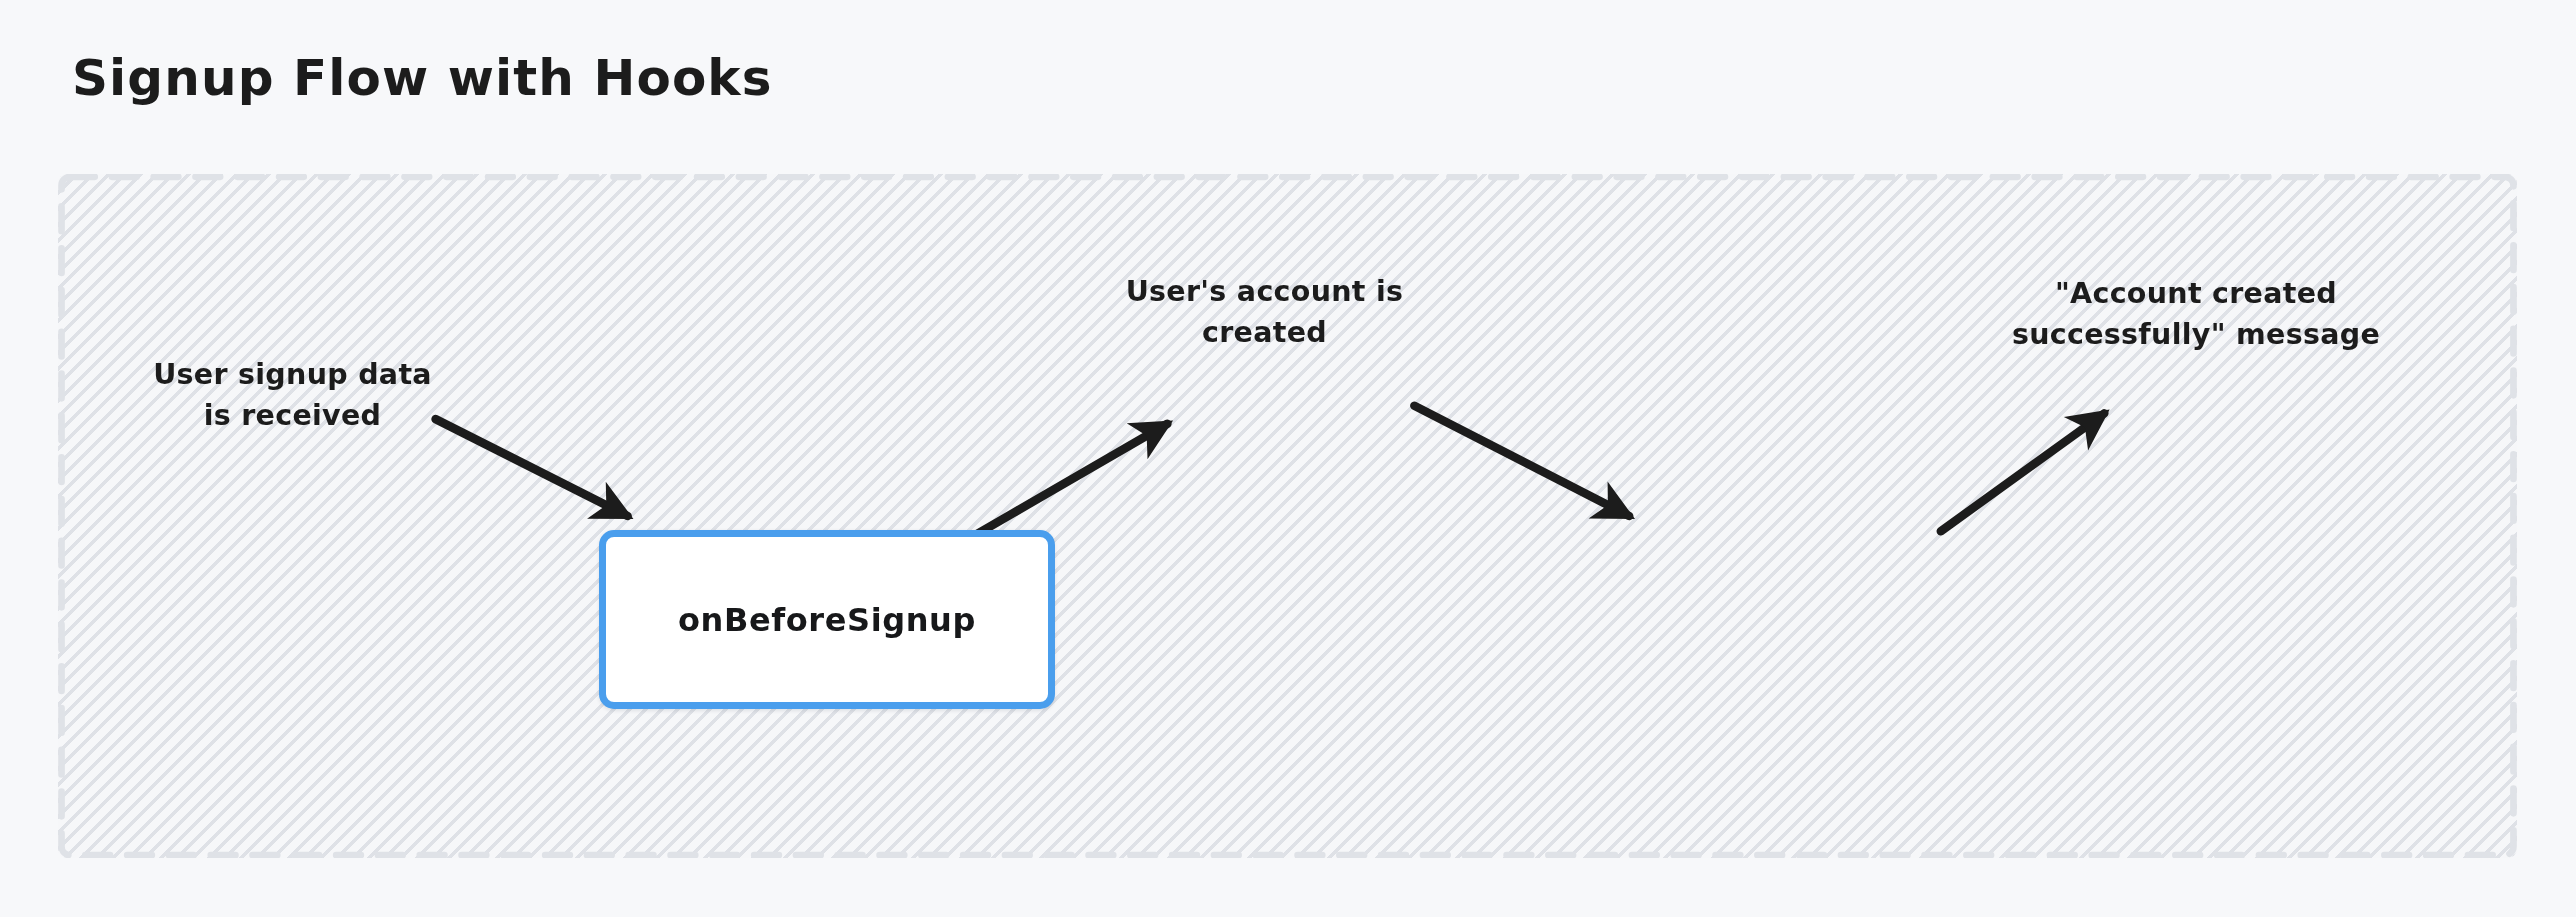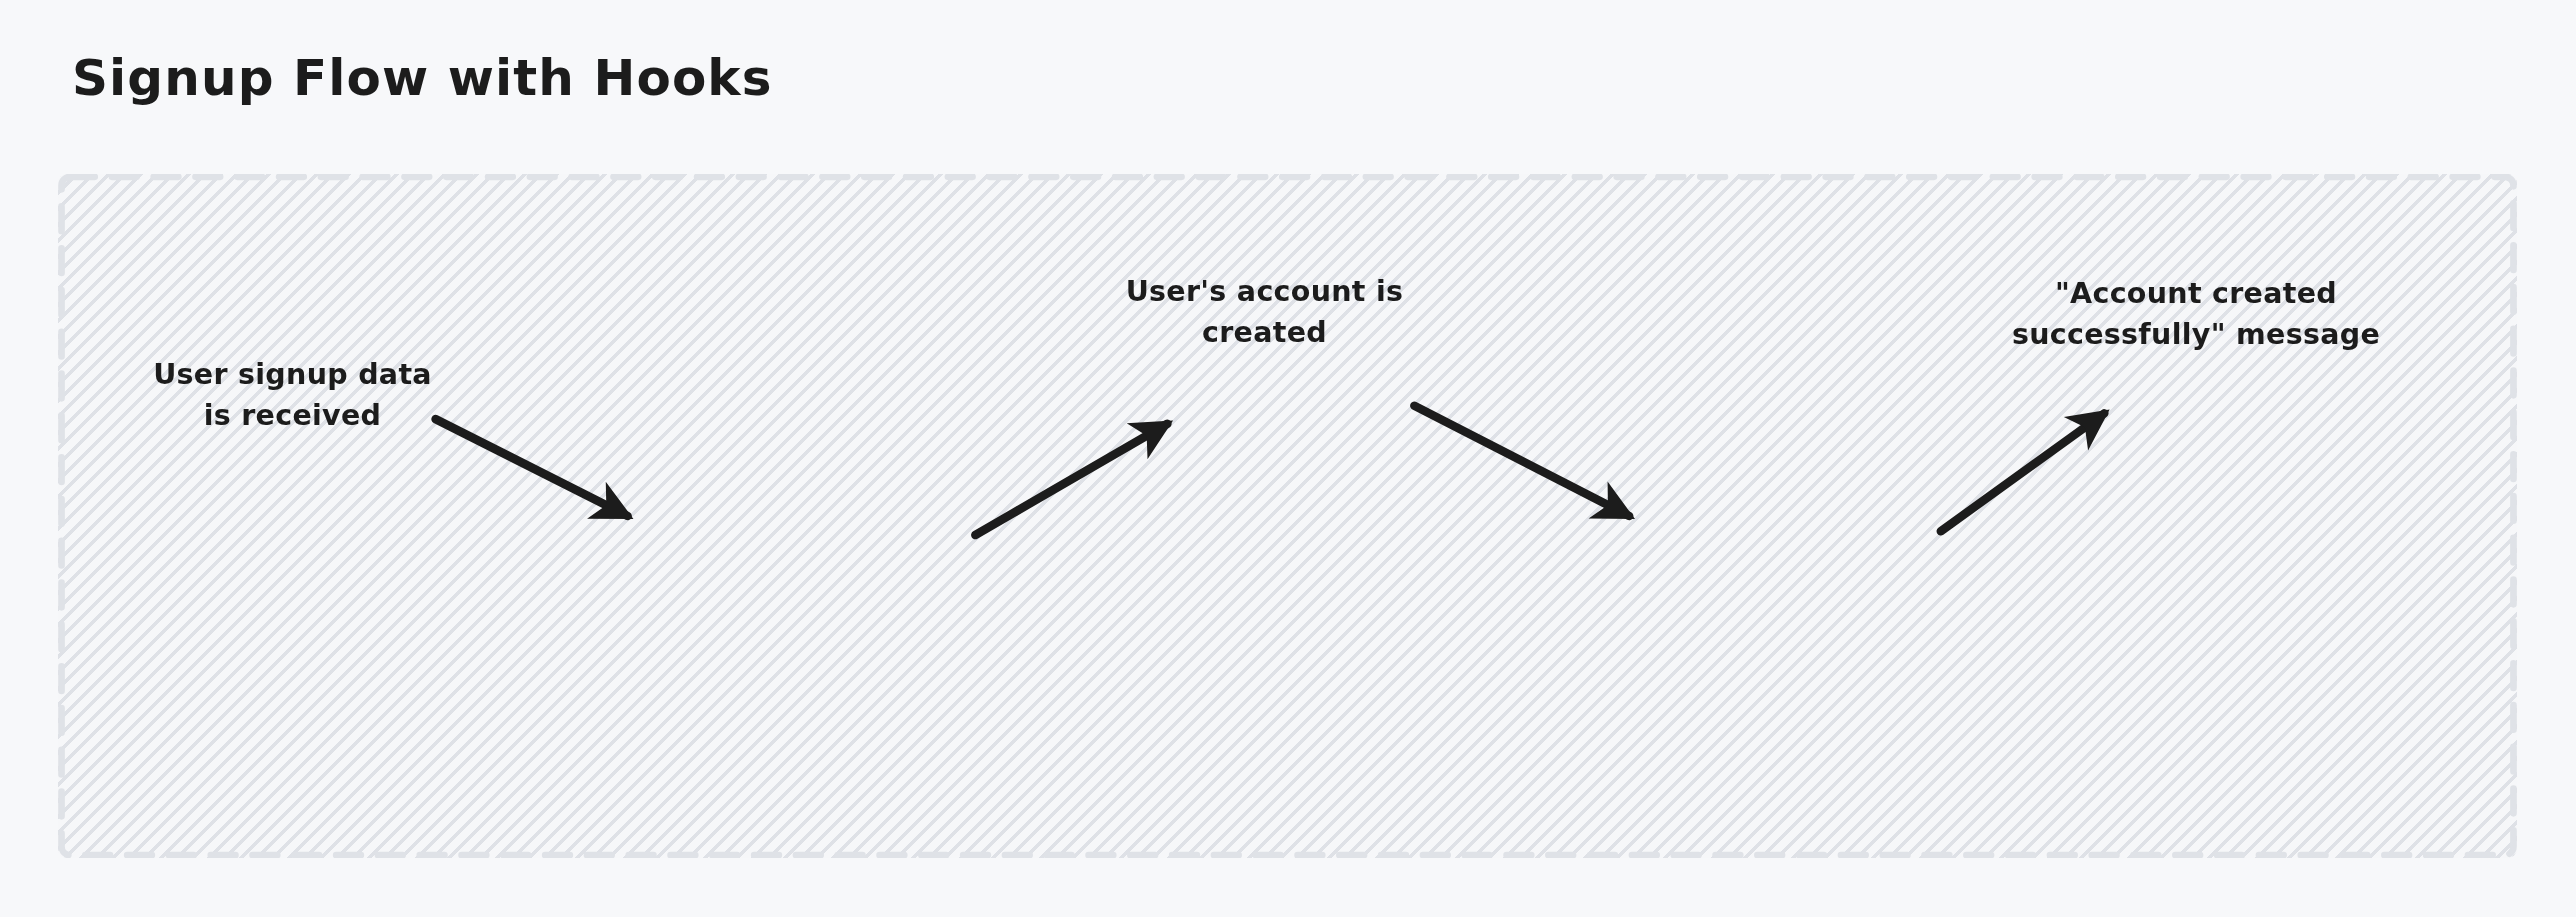--- a/index.html
+++ b/index.html
@@ -144,16 +144,19 @@
 
   <div class="edge-label" id="edge-label-1">User signup data
 is received</div>
 
   <div class="edge-label" id="edge-label-2">User's account is
 created</div>
 
   <div class="edge-label" id="edge-label-3">"Account created
 successfully" message</div>
 
+  <div class="node-box" id="node-on-before-signup">
+    <span class="node-label">onBeforeSignup</span>
+  </div>
 
 
 </div>
 
 
 </body></html>

